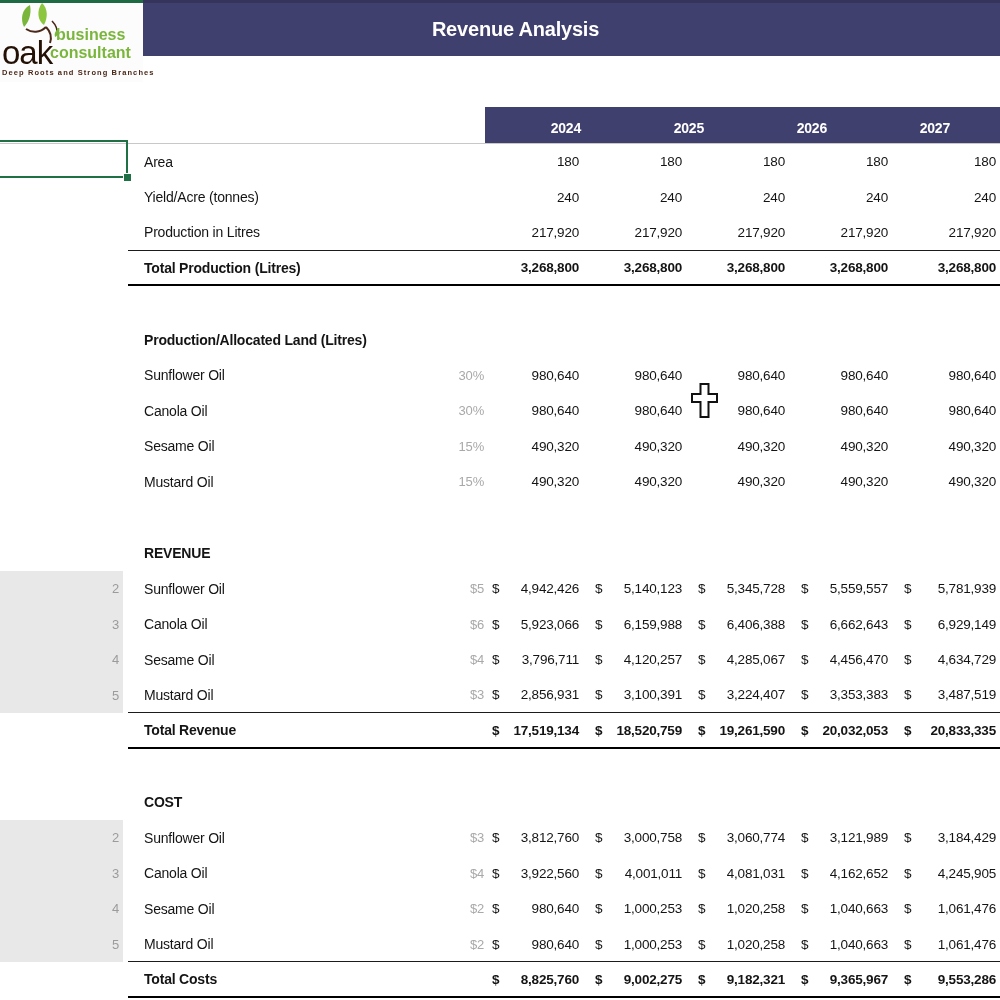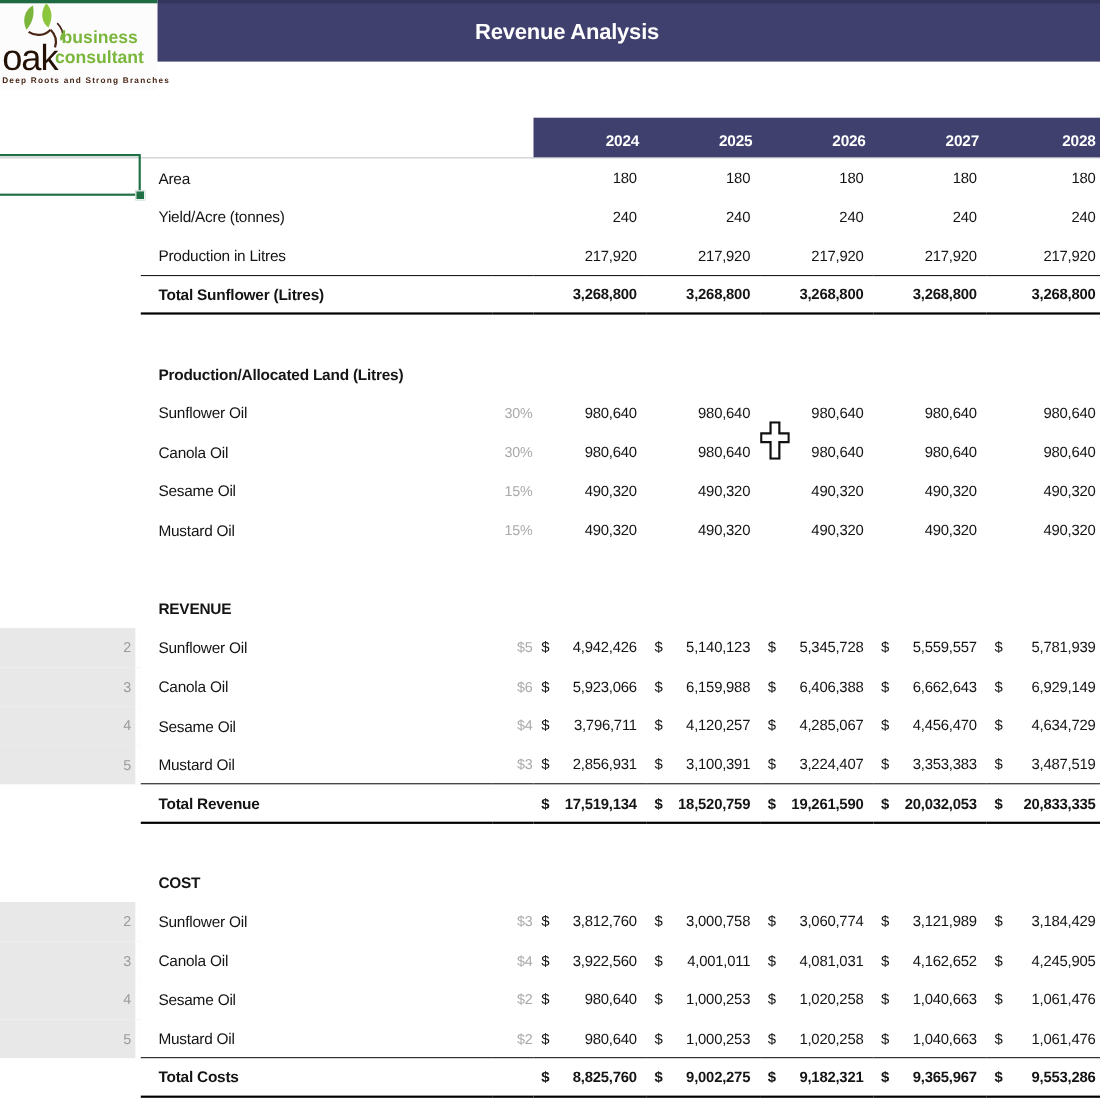--- a/index.html
+++ b/index.html
@@ -14,21 +14,21 @@
   .logo-oak{position:absolute;left:2px;top:36px;font-size:33px;font-weight:400;color:#241105;letter-spacing:-1px;line-height:1;}
   .logo-l1{position:absolute;left:56px;top:27px;font-size:16px;font-weight:700;color:#7ab63b;line-height:1;letter-spacing:0;}
   .logo-l2{position:absolute;left:50px;top:45px;font-size:16px;font-weight:700;color:#7ab63b;line-height:1;letter-spacing:0;}
   .logo-tag{position:absolute;left:2px;top:68px;width:116px;font-size:7.5px;font-weight:700;color:#4a2718;letter-spacing:1.1px;white-space:nowrap;}
   .logo-leaves{position:absolute;left:16px;top:3px;}
   .banner{position:absolute;left:143px;top:0;width:857px;height:56px;background:var(--c-banner);border-top:3px solid #34345c;box-sizing:border-box;}
   .banner-title{position:absolute;left:0;right:112px;top:0;bottom:0;display:flex;align-items:center;justify-content:center;
     color:#fff;font-size:20px;font-weight:700;letter-spacing:-0.2px;}
   
   .band{position:absolute;left:485px;top:107px;width:515px;height:36px;background:var(--c-banner);
-    display:grid;grid-template-columns:repeat(5,103px);z-index:2;}
+    display:grid;grid-template-columns:repeat(5,103px);z-index:2;gap:20px;}
   .band .ycell{display:flex;align-items:center;justify-content:flex-end;padding:5px 7px 0 0;box-sizing:border-box;
     color:#fff;font-size:14px;font-weight:700;}
   .band .ycell.last{padding-right:4px;}
   
   .table{position:absolute;left:0;top:143px;width:1000px;border-top:1px solid #c8c8c8;}
   .row{display:grid;grid-template-columns:128px 320px 37px repeat(5,103px);height:35.58px;}
   .cell{display:flex;align-items:center;height:100%;box-sizing:border-box;font-size:13.5px;white-space:nowrap;overflow:visible;}
   .col-a{justify-content:flex-end;padding-right:4px;color:#9b9b9b;font-size:13px;}
   .col-a.shaded{background:var(--c-strip);border-right:5px solid #fff;}
   .col-label{padding-left:16px;font-size:14px;}
@@ -105,21 +105,21 @@
         <div class="cell col-label">Production in Litres</div>
         <div class="cell col-rate"></div>
         <div class="cell numcell">217,920</div>
         <div class="cell numcell">217,920</div>
         <div class="cell numcell">217,920</div>
         <div class="cell numcell">217,920</div>
         <div class="cell numcell lastcol">217,920</div>
       </div>
       <div class="row bb-thick bold">
         <div class="cell col-a"></div>
-        <div class="cell col-label">Total Sunflower (Litres)</div>
+        <div class="cell col-label">Total Production (Litres)</div>
         <div class="cell col-rate"></div>
         <div class="cell numcell">3,268,800</div>
         <div class="cell numcell">3,268,800</div>
         <div class="cell numcell">3,268,800</div>
         <div class="cell numcell">3,268,800</div>
         <div class="cell numcell lastcol">3,268,800</div>
       </div>
       <div class="row"></div>
       <div class="row">
         <div class="cell col-a"></div>

